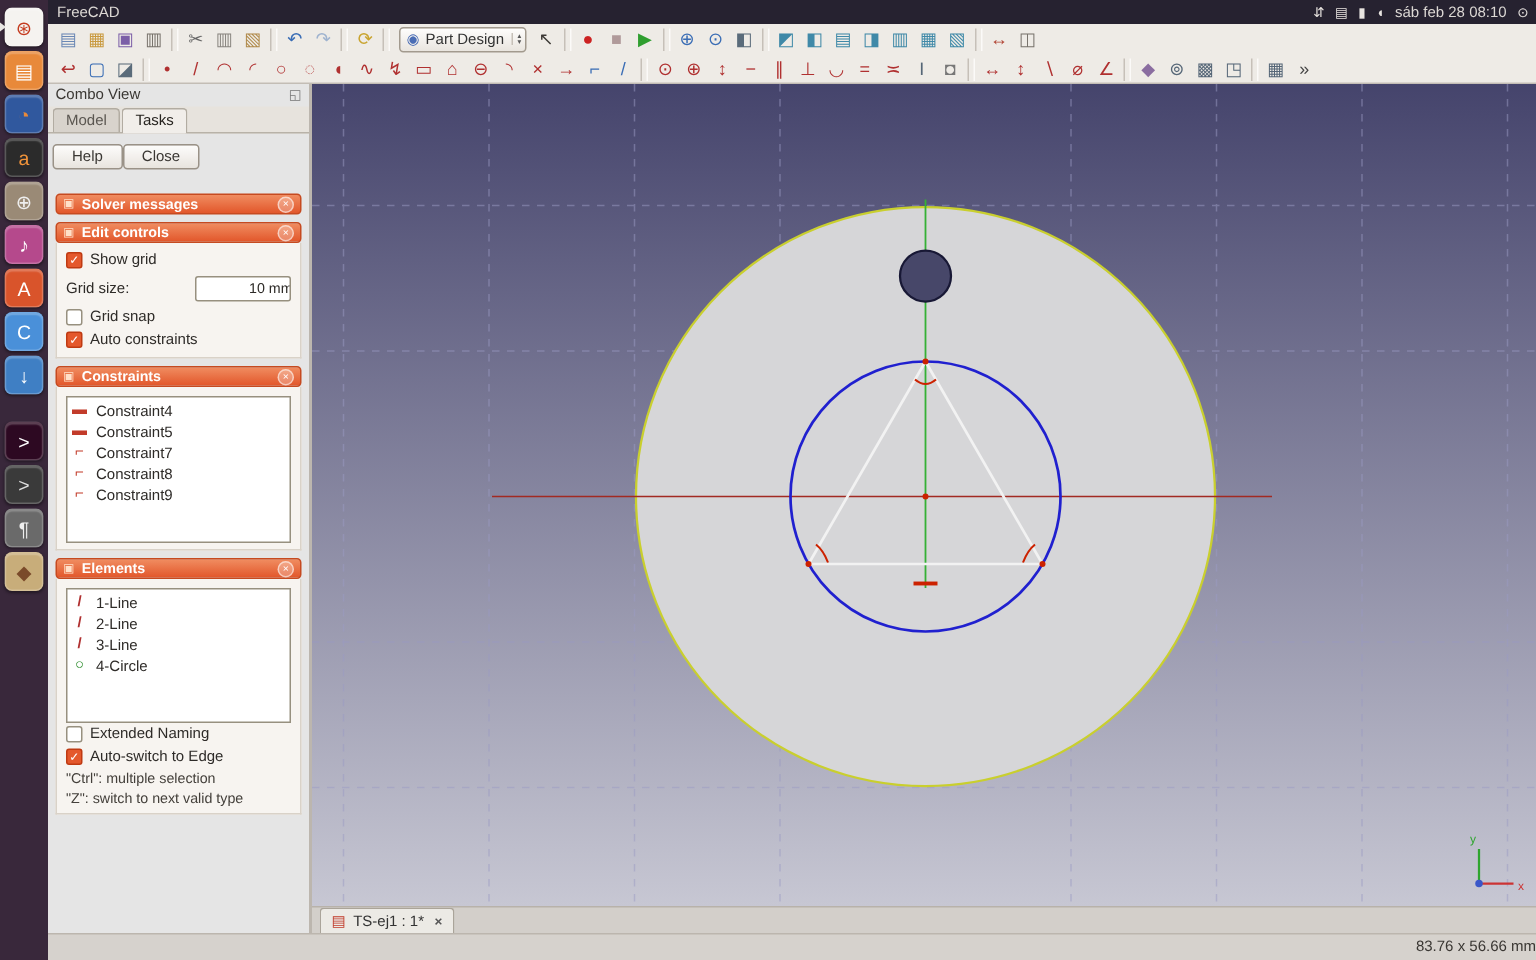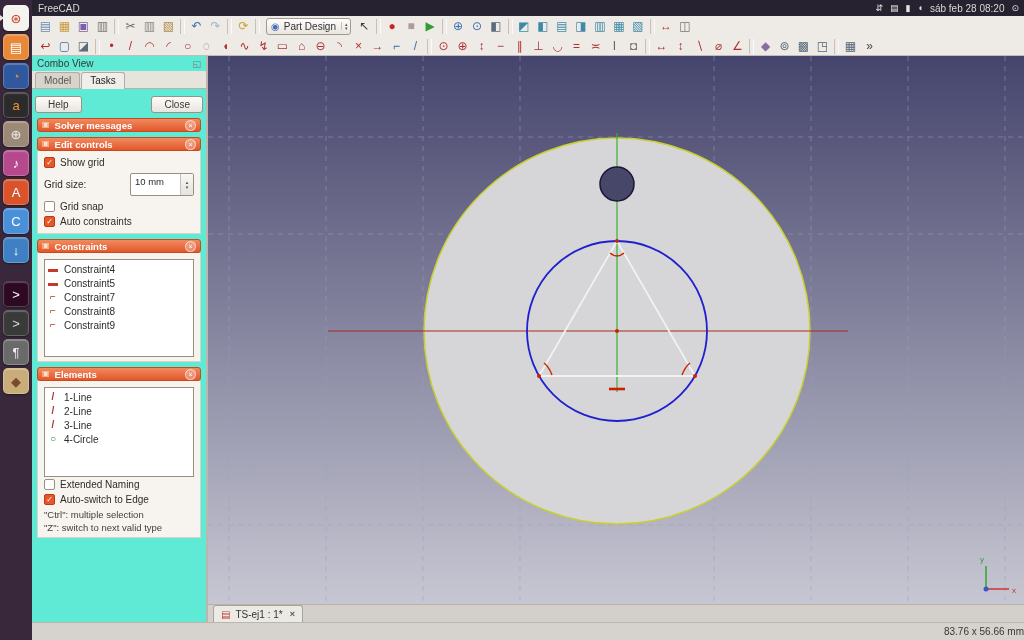--- a/index.html
+++ b/index.html
@@ -26,45 +26,45 @@
 .toolbar-row{display:flex;align-items:center;height:20px;padding-left:4px;}
 .tb-icons{display:flex;align-items:center;}
 .tb-icon{width:19px;height:18px;display:flex;align-items:center;justify-content:center;border-radius:2px;}
 .tb-icon .glyph{font-size:12px;line-height:1;}
 .tb-icon.sep{width:5px;height:15px;margin:0 2px;border-left:1px solid #c6c0b8;border-right:1px solid #fbfaf8;border-radius:0;}
 .wb-combo{display:inline-flex;align-items:center;height:17px;margin:0 4px;padding:0 2px 0 4px;background:linear-gradient(#fefdfc,#e9e5df);border:1px solid #a29a8e;border-radius:3px;font-size:10px;color:#333;}
 .wb-ic{font-size:10px;color:#4a6db5;margin-right:4px;}
 .combo-arrows{display:flex;flex-direction:column;align-items:center;margin-left:5px;padding-left:3px;border-left:1px solid #c6c0b8;font-size:5px;line-height:4px;color:#555;}
 
 
-#combo-panel{position:absolute;left:32px;top:56px;width:176px;height:566px;background:#5eead4;border-right:2px solid #bcb6ae;z-index:3;overflow:hidden;}
+#combo-panel{position:absolute;left:32px;top:56px;width:176px;height:566px;background:#e5e5e5;border-right:2px solid #bcb6ae;z-index:3;overflow:hidden;}
 .cv-title-row{display:flex;align-items:center;height:15px;padding:0 5px;}
 .cv-title{font-size:10px;color:#3a3733;}
 .cv-dock{margin-left:auto;font-size:9px;color:#777;}
 .cv-tabs{display:flex;align-items:flex-end;height:18px;padding-left:3px;border-bottom:1px solid #b8b2a8;background:#e7e3dd;}
 .cv-tab{font-size:10px;padding:2px 8px;background:#d8d3cc;border:1px solid #b2aca2;border-bottom:none;border-radius:3px 3px 0 0;margin-right:1px;color:#5a5650;}
 .cv-tab.active{background:#f1eeea;color:#26231f;position:relative;top:1px;padding-bottom:3px;}
 .cv-body{padding:4px 3px;}
-.btn-row{display:flex;justify-content:space-between;gap:8px;padding:3px 0 5px;}
+.btn-row{display:flex;justify-content:flex-start;gap:0;padding:3px 0 16px;}
 .btn{font-family:inherit;font-size:10px;color:#3a3733;padding:2px 12px;background:linear-gradient(#fdfcfb,#e8e4de);border:1px solid #9a9287;border-radius:3px;}
 .section{margin:0 2px 5px;}
 .sec-hdr{display:flex;align-items:center;height:14px;padding:0 4px;background:linear-gradient(#f08c60,#e2572b);border:1px solid #c64a20;border-radius:3px;color:#fff;}
 .sec-bullet{font-size:8px;color:#ffe0c8;line-height:1;}
 .sec-title{font-size:9.5px;font-weight:bold;margin-left:5px;flex:1;}
 .sec-close{width:11px;height:11px;border-radius:50%;background:rgba(255,255,255,.28);border:1px solid rgba(255,255,255,.55);font-size:7px;line-height:9px;text-align:center;color:#fff;}
 .sec-body{background:#f7f4f0;border:1px solid #d9d2c8;border-top:none;padding:4px 6px;}
 .solver-msg{font-size:9.5px;color:#35322e;line-height:1.25;}
 .solver-status{font-size:9px;color:#6b6660;margin-top:4px;}
 .cb{display:flex;align-items:center;gap:5px;padding:2px 0;}
 .cb-box{width:11px;height:11px;border:1px solid #97907f;border-radius:2px;background:#fff;font-size:8px;line-height:10px;text-align:center;color:#fff;flex:none;}
 .cb-box.checked{background:#e4582c;border-color:#bf3a12;}
 .cb-label{font-size:10px;}
 .field-row{display:flex;align-items:center;padding:3px 0;}
 .field-label{font-size:10px;flex:1;}
-.spin{display:inline-flex;align-items:stretch;width:64px;height:23px;background:#fff;border:1px solid #97907f;border-radius:2px;overflow:hidden;}
+.spin{display:inline-flex;align-items:stretch;width:64px;height:17px;background:#fff;border:1px solid #97907f;border-radius:2px;overflow:hidden;padding-left:31px;}
 .spin-val{flex:1;font-size:9.5px;padding:2px 0 0 4px;color:#2e2b28;white-space:nowrap;}
 .spin-val.disabled{color:#999;}
 .spin-btns{display:flex;flex-direction:column;justify-content:center;width:13px;border-left:1px solid #c6c0b8;background:linear-gradient(#faf8f6,#e6e2dc);font-size:5px;line-height:5px;text-align:center;color:#555;}
 .listbox{background:#fff;border:1px solid #97907f;height:98px;margin-top:2px;padding:2px;overflow:hidden;}
 .listbox.elements{height:90px;}
 .list-item{display:flex;align-items:center;gap:5px;height:14px;font-size:10px;}
 .li-ic{width:12px;text-align:center;font-size:10px;font-weight:bold;line-height:1;}
 .hint{font-size:9.5px;color:#44403b;padding:2px 0 0;}
 
 
@@ -84,21 +84,21 @@
   <div id="topbar">
     <span class="tb-title">FreeCAD</span>
     <span class="tb-right">
       <span class="tray">
 
       <span class="tray-ic">⇵</span>
           <span class="tray-ic">▤</span>
           <span class="tray-ic">▮</span>
           <span class="tray-ic">◖</span>
         </span>
-      <span class="tb-clock">sáb feb 28 08:20</span>
+      <span class="tb-clock">sáb feb 28 08:10</span>
       <span class="tray-ic">⊙</span>
     </span>
   </div>
 
   <div id="launcher">
 
       <div class="launch-item running" style="background: rgb(245, 243, 240);">
         <span class="launch-glyph" style="color: rgb(196, 59, 31);">⊛</span>
       </div>
 

